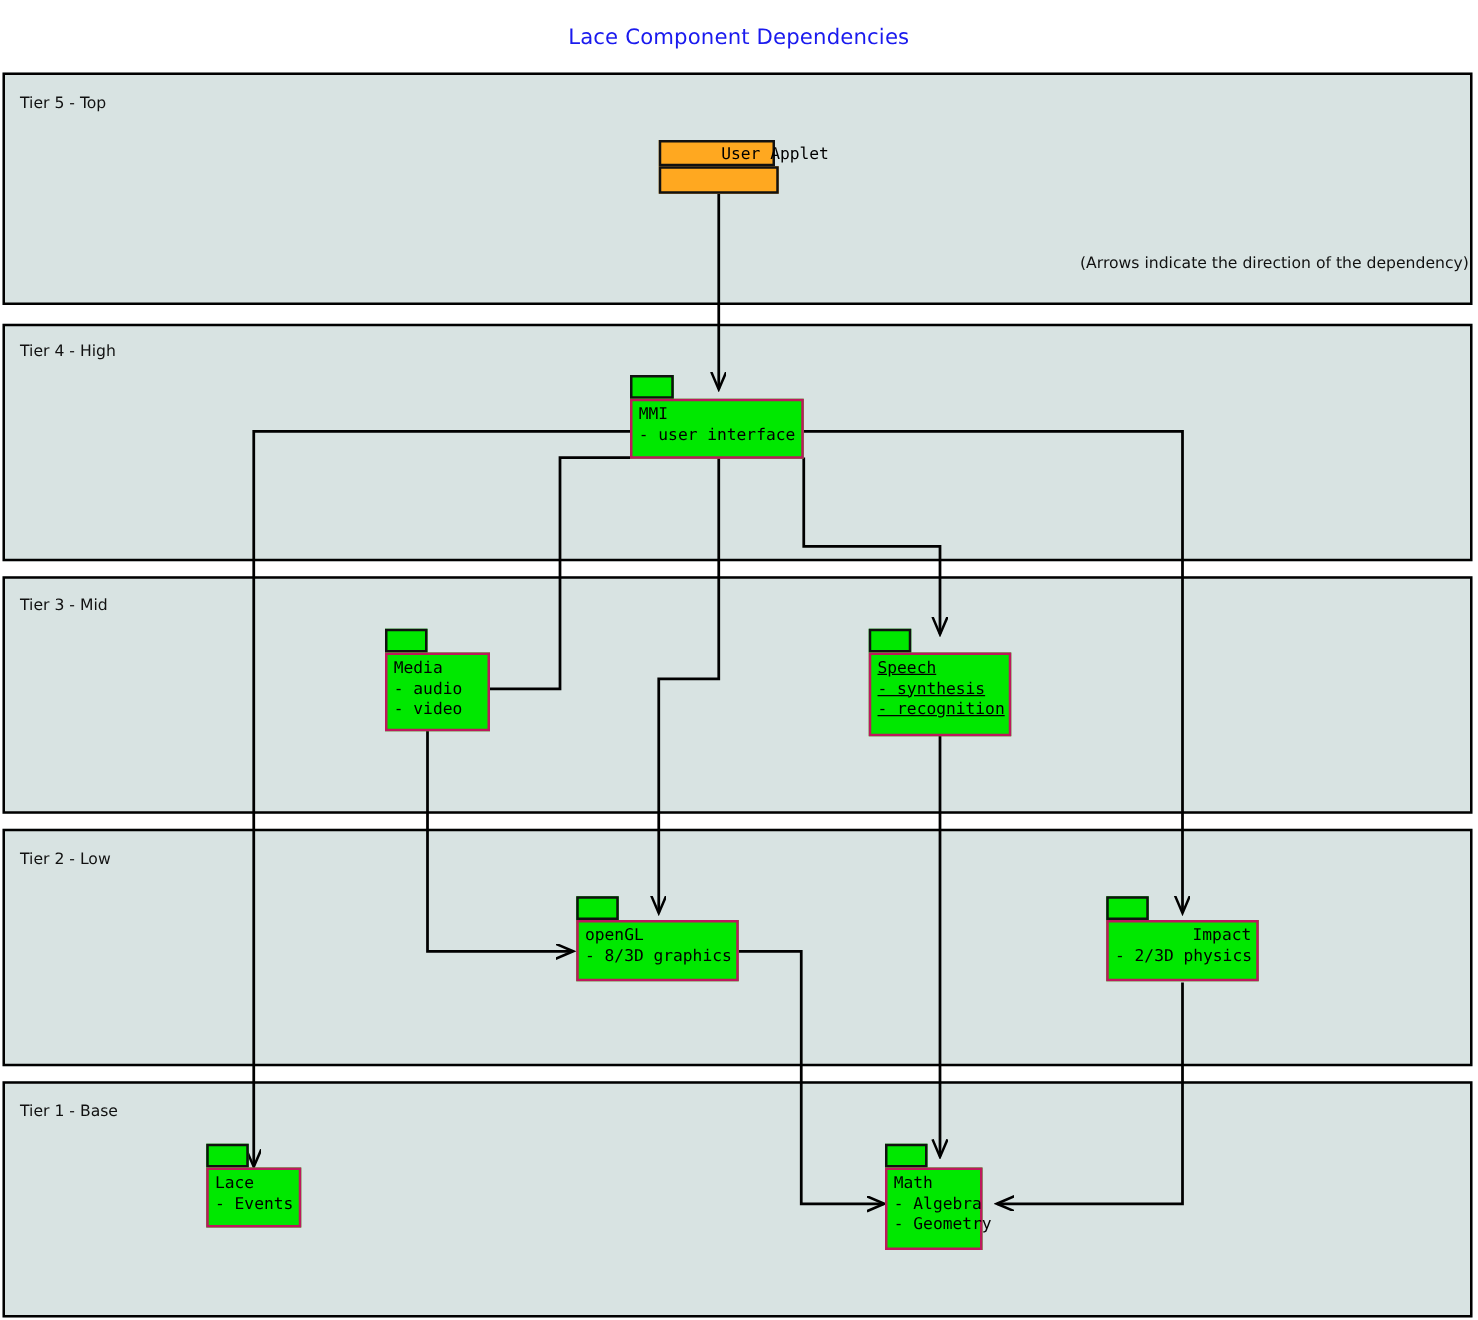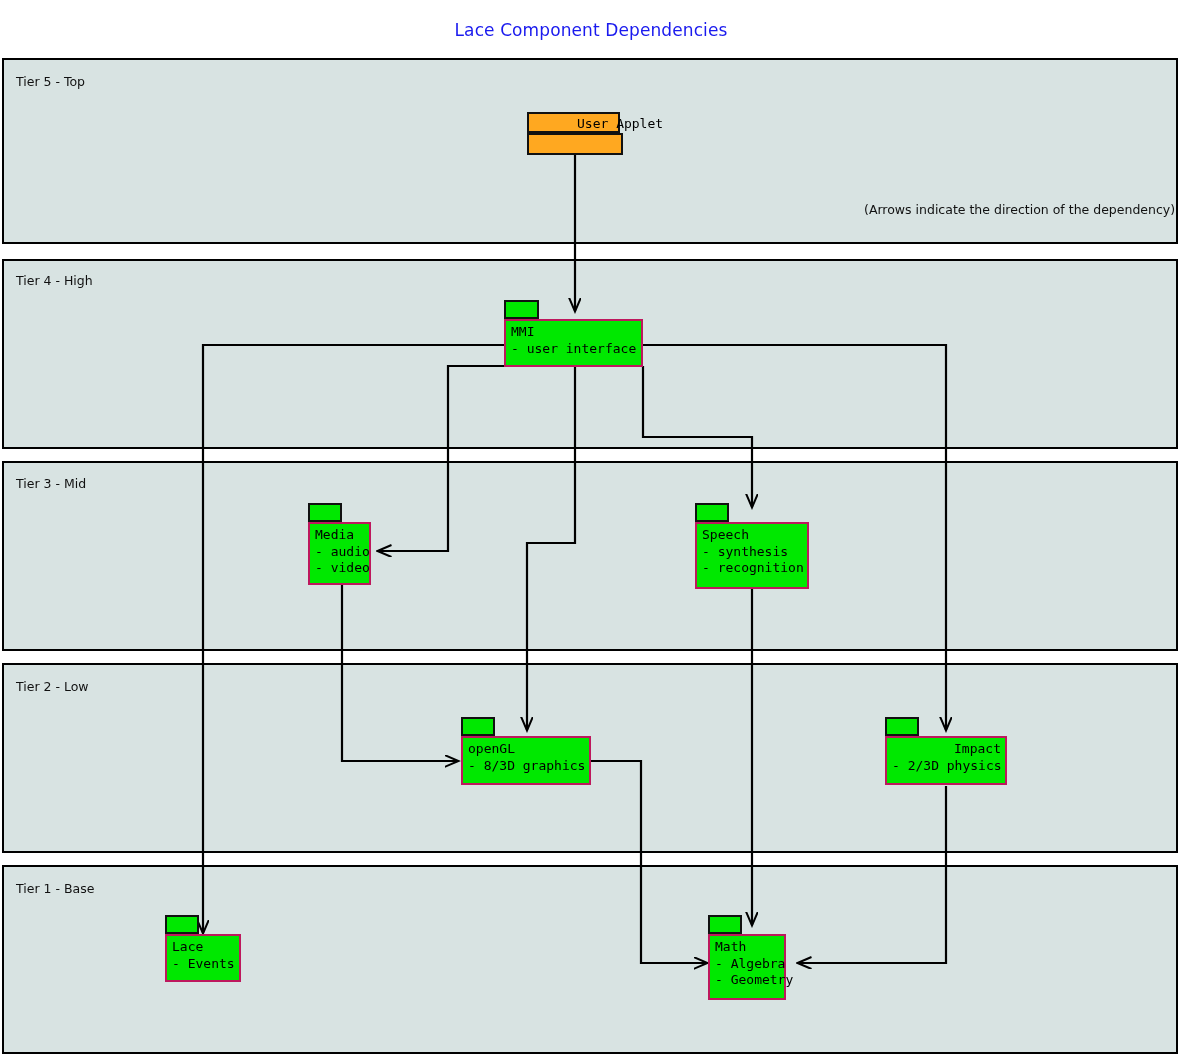--- a/index.html
+++ b/index.html
@@ -98,28 +98,28 @@
   </div>
 
   <div class="pkg" style="left:504px;top:300px;">
     <div class="tab" style="width:35px;height:19px;"></div>
     <div class="body" style="top:19px;width:139px;height:48px;">MMI
 - user interface</div>
   </div>
 
   <div class="pkg" style="left:308px;top:503px;">
     <div class="tab" style="width:34px;height:19px;"></div>
-    <div class="body" style="top:19px;width:63px;height:63px;">Media
+    <div class="body" style="top:19px;width:84px;height:63px;">Media
 - audio
 - video</div>
   </div>
 
   <div class="pkg" style="left:695px;top:503px;">
     <div class="tab" style="width:34px;height:19px;"></div>
-    <div class="body" style="top:19px;width:114px;height:67px;">Speech
+    <div class="body" style="top:19px;width:114px;height:67px;text-decoration:underline;">Speech
 - synthesis
 - recognition</div>
   </div>
 
   <div class="pkg" style="left:461px;top:717px;">
     <div class="tab" style="width:34px;height:19px;"></div>
     <div class="body" style="top:19px;width:130px;height:49px;">openGL
 - 8/3D graphics</div>
   </div>
 

